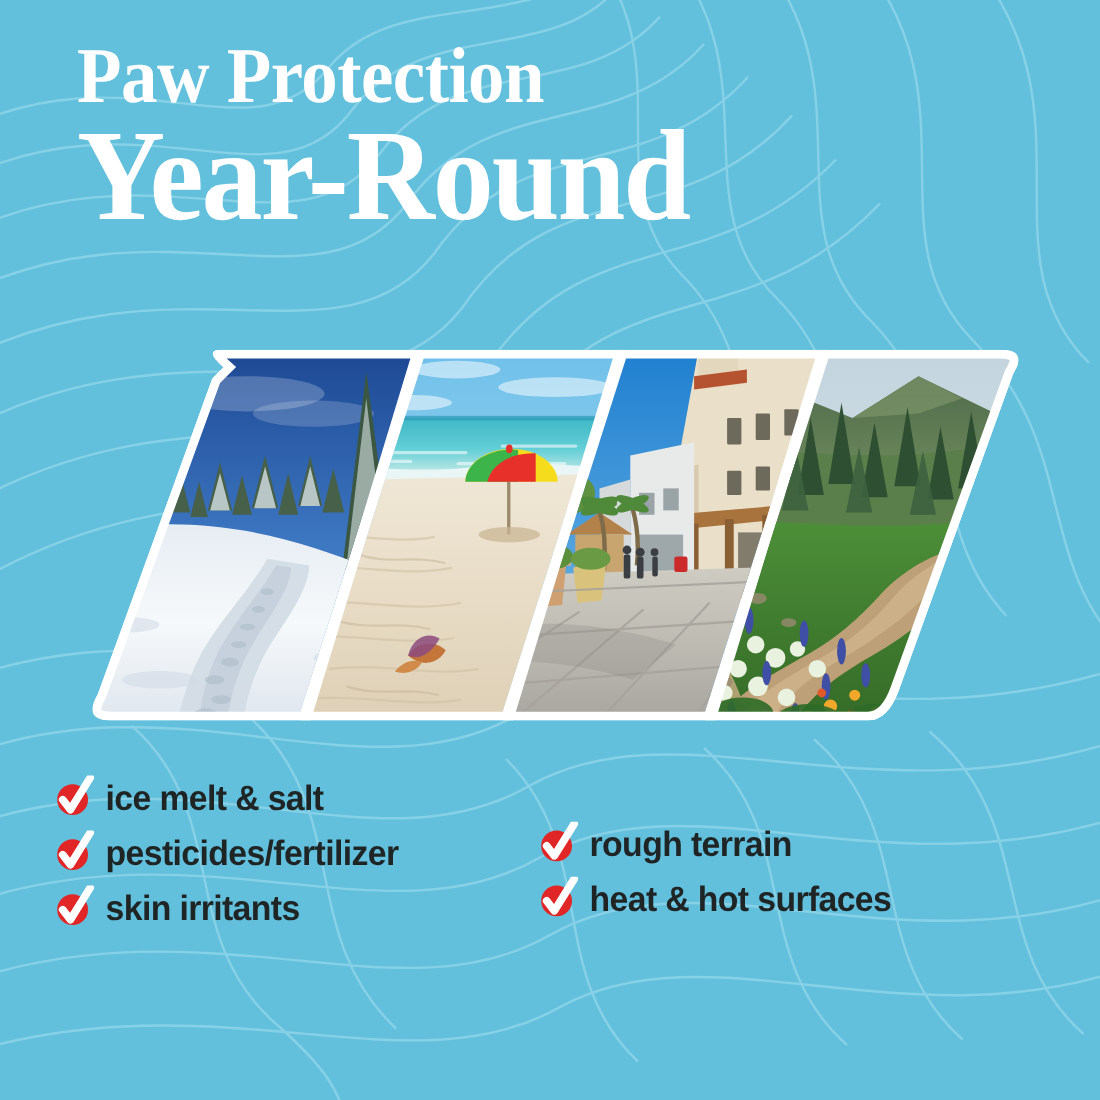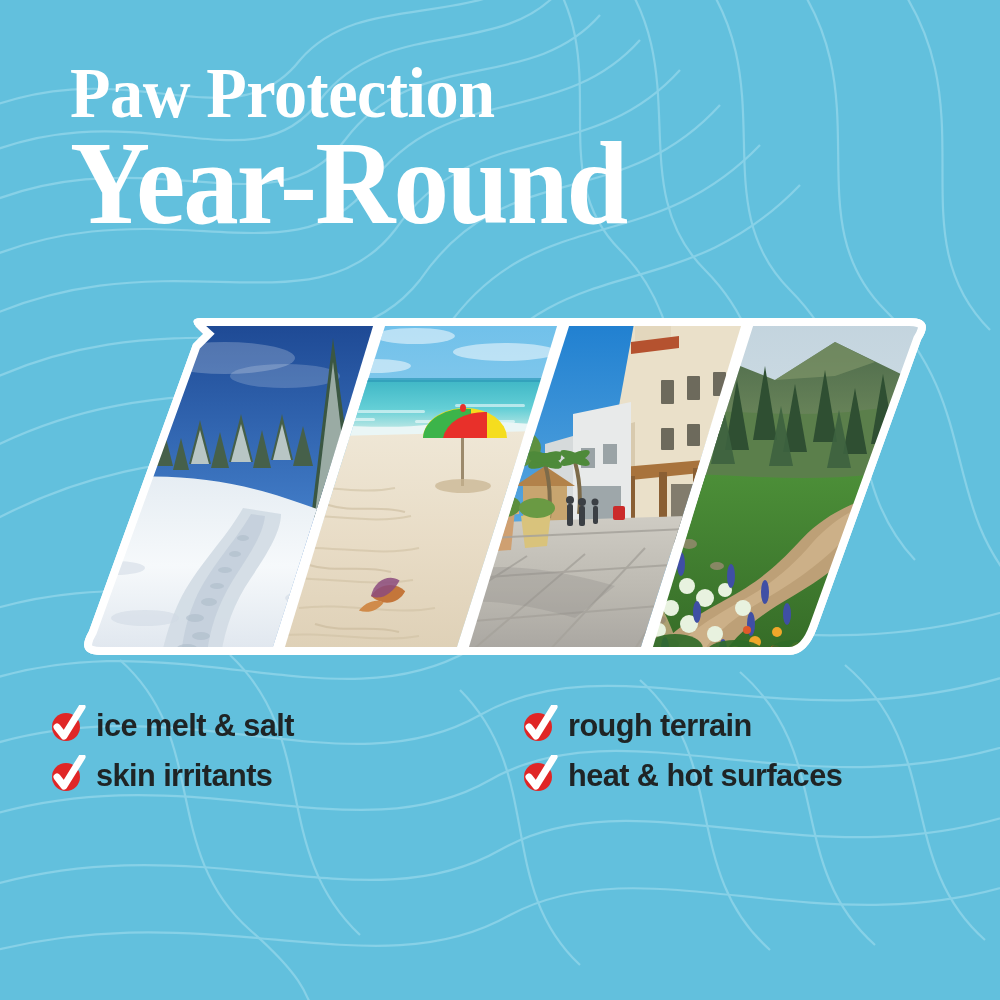--- a/index.html
+++ b/index.html
@@ -17,21 +17,21 @@
     background:#62c0dd;
     overflow:hidden;
   }
   
   #topo {
     position:absolute; left:0; top:0; width:1000px; height:1000px;
     pointer-events:none;
   }
   
   #headline {
-    position:absolute; left:70px; top:60px; width:900px;
+    position:absolute; left:70px; top:36px; width:900px;
     color:#ffffff;
     font-family:"Liberation Serif", serif;
   }
   #headline .l1 {
     display:block;
     font-size:72px;
     line-height:0.93;
     font-weight:700;
     letter-spacing:-0.5px;
     transform:scaleX(0.92);
@@ -55,21 +55,21 @@
     left:75px; top:318px;
     width:860px; height:337px;
   }
   #collage-svg { display:block; }
   
   #checklist {
     position:absolute; left:0; top:700px; width:1000px; height:200px;
   }
   .col { position:absolute; top:0; }
   .col.left  { left:52px;  width:460px; }
-  .col.right { left:524px; width:470px; }
+  .col.right { left:492px; width:470px;margin-top:42px; }
   .crow {
     display:flex; align-items:center;
     height:50px;
   }
   .chk {
     position:relative;
     width:30px; height:30px;
     flex:0 0 30px;
     margin-right:14px;
   }
@@ -535,20 +535,29 @@
         </span>
         <span class="clabel">ice melt &amp; salt</span>
       </div>
       <div class="crow">
         <span class="chk">
           <span class="disc"></span>
           <svg width="36" height="40" viewBox="0 0 36 40">
               <path d="M7,22 L14,31 L32,2" fill="none" stroke="#ffffff" stroke-width="7" stroke-linecap="round" stroke-linejoin="round"></path>
             </svg>
         </span>
+        <span class="clabel">pesticides/fertilizer</span>
+      </div>
+      <div class="crow">
+        <span class="chk">
+          <span class="disc"></span>
+          <svg width="36" height="40" viewBox="0 0 36 40">
+              <path d="M7,22 L14,31 L32,2" fill="none" stroke="#ffffff" stroke-width="7" stroke-linecap="round" stroke-linejoin="round"></path>
+            </svg>
+        </span>
         <span class="clabel">skin irritants</span>
       </div>
     </div>
 
     <div class="col right">
       <div class="crow">
         <span class="chk">
           <span class="disc"></span>
           <svg width="36" height="40" viewBox="0 0 36 40">
               <path d="M7,22 L14,31 L32,2" fill="none" stroke="#ffffff" stroke-width="7" stroke-linecap="round" stroke-linejoin="round"></path>

